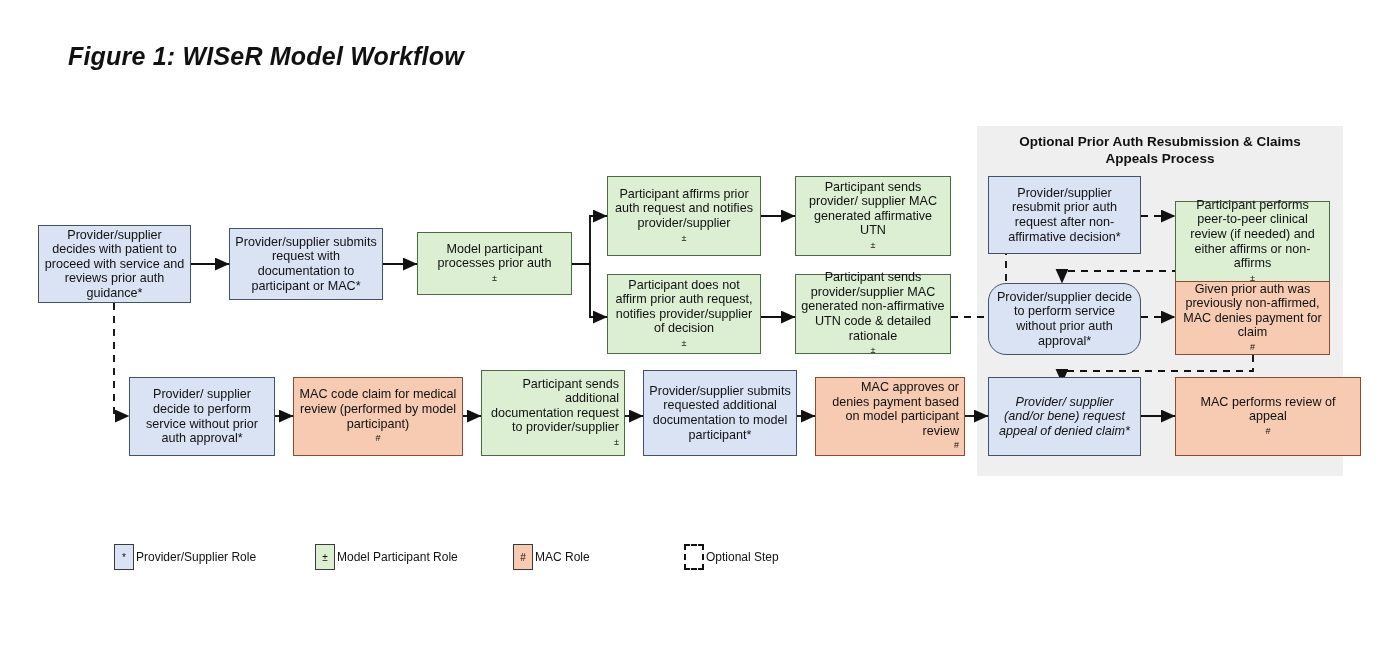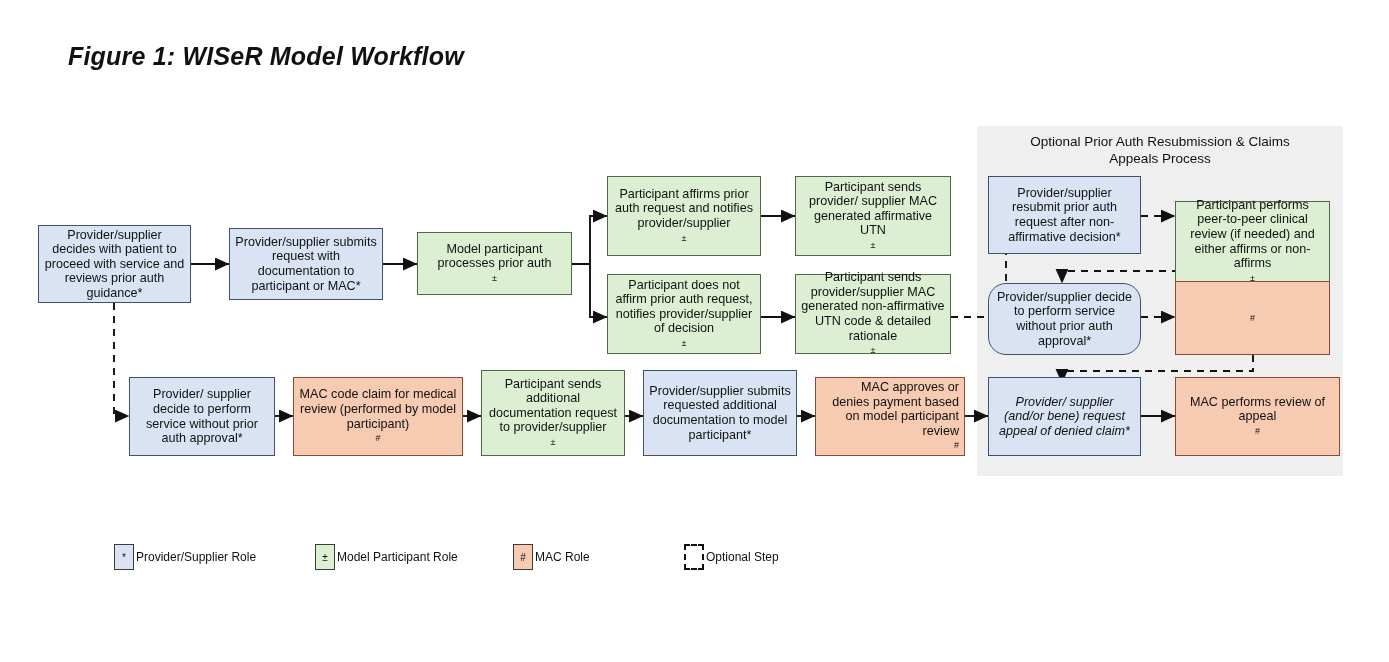--- a/index.html
+++ b/index.html
@@ -1,20 +1,20 @@
 <!DOCTYPE html>
 <html><head>
 <meta charset="utf-8">
 <style>
   html,body{margin:0;padding:0;background:#ffffff;}
   body{width:1389px;height:662px;position:relative;overflow:hidden;
        font-family:"Liberation Sans","DejaVu Sans",sans-serif;color:#111;}
   #figure-title{position:absolute;left:68px;top:42px;font-size:25px;font-weight:bold;font-style:italic;letter-spacing:.2px;}
   .panel{position:absolute;background:#efefef;}
-  .panel-title{position:absolute;text-align:center;font-weight:normal;font-size:13.5px;line-height:17px;}
+  .panel-title{position:absolute;text-align:center;font-weight:bold;font-size:13.5px;line-height:17px;}
   .node{position:absolute;box-sizing:border-box;border:1.6px solid #3b3b3b;
         display:flex;align-items:center;justify-content:center;text-align:center;
         font-size:12.6px;line-height:14.6px;padding:3px 5px;}
   .node span{display:block;}
   .blue{background:#dae3f3;border-color:#41536b;}
   .green{background:#dcefd3;border-color:#4c6b43;}
   .orange{background:#f6cbb2;border-color:#8a4a33;}
   .sup{font-size:9px;vertical-align:super;}
   svg.wires{position:absolute;left:0;top:0;width:1389px;height:662px;pointer-events:none;}
   .legend-item{position:absolute;display:flex;align-items:center;}
@@ -108,51 +108,52 @@
     <span>
       <span>Participant performs peer-to-peer clinical review (if needed) and either affirms or non-affirms</span> 
       <span class="sup">±</span>
     </span>
   </div>
 <div class="node blue" style="left:988px;top:283px;width:153px;height:72px;border-radius:18px;">
     <span>Provider/supplier decide to perform service without prior auth approval*</span>
   </div>
 <div class="node orange" style="left:1175px;top:281px;width:155px;height:74px;">
     <span>
+      <span>Given prior auth was previously non-affirmed, MAC denies payment for claim</span> 
       <span class="sup">#</span>
     </span>
   </div>
 <div class="node blue" style="left:129px;top:377px;width:146px;height:79px;">
     <span>Provider/ supplier decide to perform service without prior auth approval*</span>
   </div>
 <div class="node orange" style="left:293px;top:377px;width:170px;height:79px;">
     <span>
       <span>MAC code claim for medical review (performed by model participant)</span>
       <span class="sup">#</span>
     </span>
   </div>
-<div class="node green" style="left:481px;top:370px;width:144px;height:86px;">
+<div class="node green" style="left:481px;top:370px;width:144px;height:86px;text-align:right;">
     <span>
       <span>Participant sends additional documentation request to provider/supplier</span>
       <span class="sup">±</span>
     </span>
   </div>
 <div class="node blue" style="left:643px;top:370px;width:154px;height:86px;">
     <span>Provider/supplier submits requested additional documentation to model participant*</span>
   </div>
 <div class="node orange" style="left:815px;top:377px;width:150px;height:79px;text-align:right;">
     <span>
       <span>MAC approves or denies payment based on model participant review</span>
       <span class="sup">#</span>
     </span>
   </div>
 <div class="node blue" style="left:988px;top:377px;width:153px;height:79px;font-style:italic;">
     <span>Provider/ supplier (and/or bene) request appeal of denied claim*</span>
   </div>
-<div class="node orange" style="left:1175px;top:377px;width:165px;height:79px;">
+<div class="node orange" style="left:1175px;top:377px;width:186px;height:79px;">
     <span>
       <span>MAC performs review of appeal</span>
       <span class="sup">#</span>
     </span>
   </div>
 
 <div class="legend-item" style="left:114px;top:544px;">
   <div class="sw blue">
       <span>*</span>
     </div>

